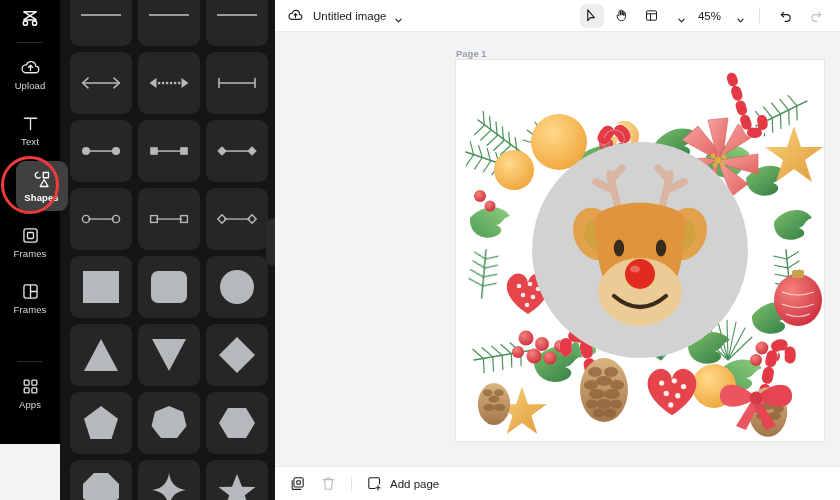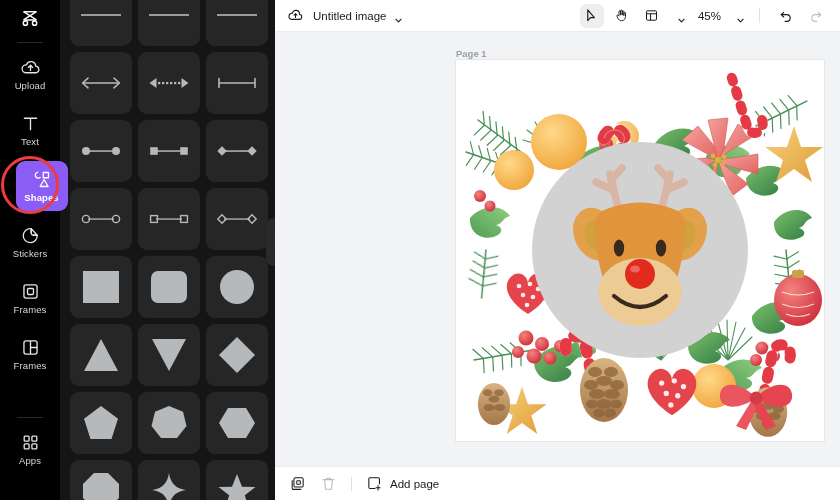--- a/index.html
+++ b/index.html
@@ -6,32 +6,32 @@
   html,body { width:840px; height:500px; overflow:hidden; }
   body {
     font-family:"Liberation Sans", sans-serif;
     background:#f1f3f5;
     -webkit-font-smoothing:antialiased;
   }
   #app { position:relative; width:840px; height:500px; display:flex; }
 
   
   .rail {
-    width:60px; height:500px; background:#000;
+    width:60px; height:444px; background:#000;
     display:flex; flex-direction:column; align-items:center;
     flex:0 0 60px; position:relative; z-index:6;
   }
   .logo { width:60px; height:38px; display:flex; align-items:center; justify-content:center; }
   .rail-div { width:26px; height:1px; background:#2a2a2a; margin:4px 0 6px; }
   .rail-item {
     width:52px; height:50px; margin-bottom:6px; border-radius:9px;
     display:flex; flex-direction:column; align-items:center; justify-content:center;
     gap:3px; cursor:pointer; position:relative;
   }
-  .rail-item.active { background:#8b5cf6;margin-left:23px; }
+  .rail-item.active { background:#404040;margin-left:23px; }
   .rail-ico { width:21px; height:21px; display:block; }
   .rail-ico svg { width:21px; height:21px; display:block; }
   .rail-label { font-size:9.5px; color:#d8d8d8; letter-spacing:.1px; line-height:1; }
   .rail-item.active .rail-label { color:#fff; font-weight:bold; }
   .rail-spacer { flex:1; }
 
   
   .ring {
     position:absolute; left:1px; top:156px; width:58px; height:58px;
     border:3px solid #ef3b3b; border-radius:50%; z-index:9; pointer-events:none;
@@ -146,29 +146,20 @@
         <svg viewBox="0 0 24 24" fill="none" stroke="#fff" stroke-width="1.5" stroke-linejoin="round">
           <path d="M14 4h6v6h-6z"></path>
           <path d="M8.3 3.6a3.4 3.4 0 1 0 2.6 5.6"></path>
           <path d="M10.5 20h9l-4.5-8z"></path>
         </svg>
       </span>
       <span class="rail-label">Shapes</span>
     </div>
 
 
-    <div class="rail-item">
-      <span class="rail-ico">
-        <svg viewBox="0 0 24 24" fill="none" stroke="#e8e8e8" stroke-width="1.5" stroke-linejoin="round">
-          <path d="M12.8 4.2a8 8 0 1 0 6.9 7.5h-4.2a2.7 2.7 0 0 1-2.7-2.7z"></path>
-          <path d="M12.8 9v-4.8l6.9 7.5H14.8"></path>
-        </svg>
-      </span>
-      <span class="rail-label">Stickers</span>
-    </div>
 
     <div class="rail-item">
       <span class="rail-ico">
         <svg viewBox="0 0 24 24" fill="none" stroke="#e8e8e8" stroke-width="1.5">
           <rect x="4.5" y="4.5" width="15" height="15" rx="2.4"></rect>
           <rect x="8.6" y="8.6" width="6.8" height="6.8" rx="1.2"></rect>
         </svg>
       </span>
       <span class="rail-label">Frames</span>
     </div>

